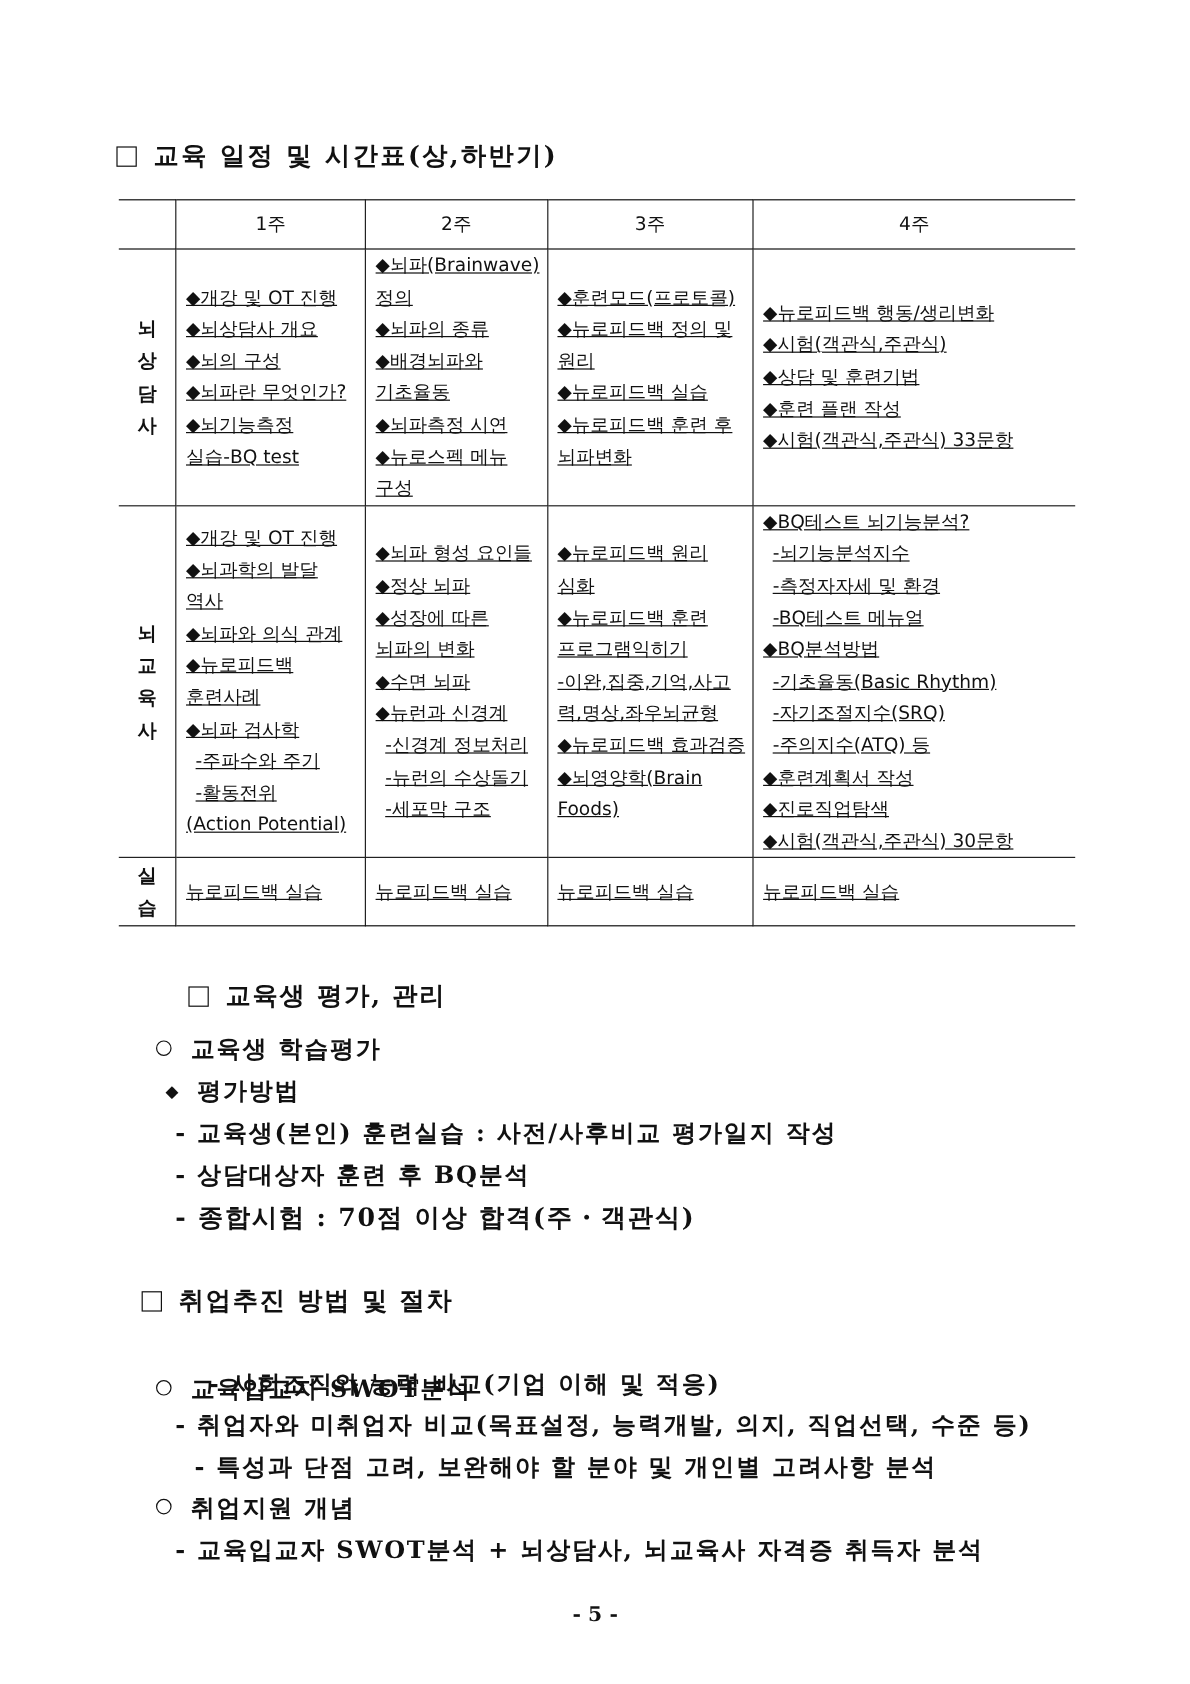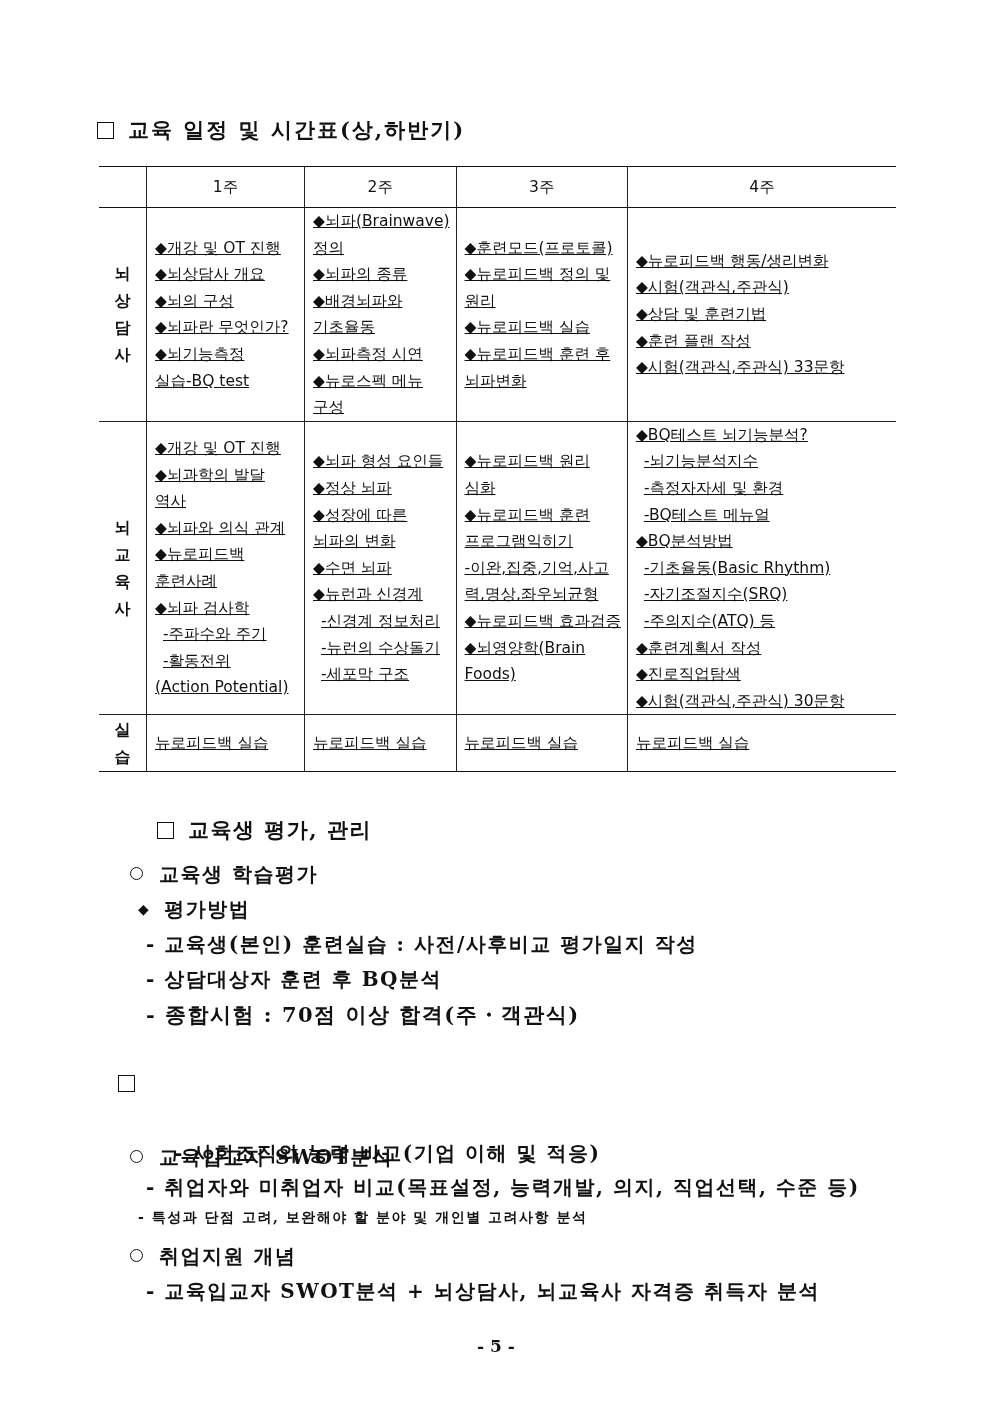--- a/index.html
+++ b/index.html
@@ -167,26 +167,26 @@
   <span class="circle"></span><span>교육생 학습평가</span>
 </div>
 <div class="sec" style="left:138px; top:896px; font-size:20px;">
   <span class="dia">◆</span><span>평가방법</span>
 </div>
 <div class="sec" style="left:146px; top:931px; font-size:20px;">- 교육생(본인) 훈련실습 : 사전/사후비교 평가일지 작성</div>
 <div class="sec" style="left:146px; top:966px; font-size:20px;">- 상담대상자 훈련 후 BQ분석</div>
 <div class="sec" style="left:146px; top:1001px; font-size:21px;">- 종합시험 : 70점 이상 합격(주・객관식)</div>
 
 <div class="sec bold" style="left:118px; top:1070px;">
-  <span class="box"></span>
+  <span class="box"></span><span>취업추진 방법 및 절차</span>
 </div>
 <div class="sec" style="left:130px; top:1105px; font-size:20px;margin-top:39px;">
   <span class="circle"></span><span>교육입교자 SWOT분석</span>
 </div>
 <div class="sec" style="left:146px; top:1140px; font-size:20px;margin-left:28px;">- 사회조직와 능력 비교(기업 이해 및 적응)</div>
 <div class="sec" style="left:146px; top:1174px; font-size:20px;">- 취업자와 미취업자 비교(목표설정, 능력개발, 의지, 직업선택, 수준 등)</div>
-<div class="sec" style="left:138px; top:1209px; font-size:14px;">- 특성과 단점 고려, 보완해야 할 분야 및 개인별 고려사항 분석</div>
+<div class="sec" style="left:162px; top:1209px; font-size:20px;">- 특성과 단점 고려, 보완해야 할 분야 및 개인별 고려사항 분석</div>
 <div class="sec" style="left:130px; top:1243px; font-size:20px;">
   <span class="circle"></span><span>취업지원 개념</span>
 </div>
 <div class="sec" style="left:146px; top:1278px; font-size:20px;">- 교육입교자 SWOT분석 + 뇌상담사, 뇌교육사 자격증 취득자 분석</div>
 
 <div class="pagenum">- 5 -</div>
 
 </body></html>

